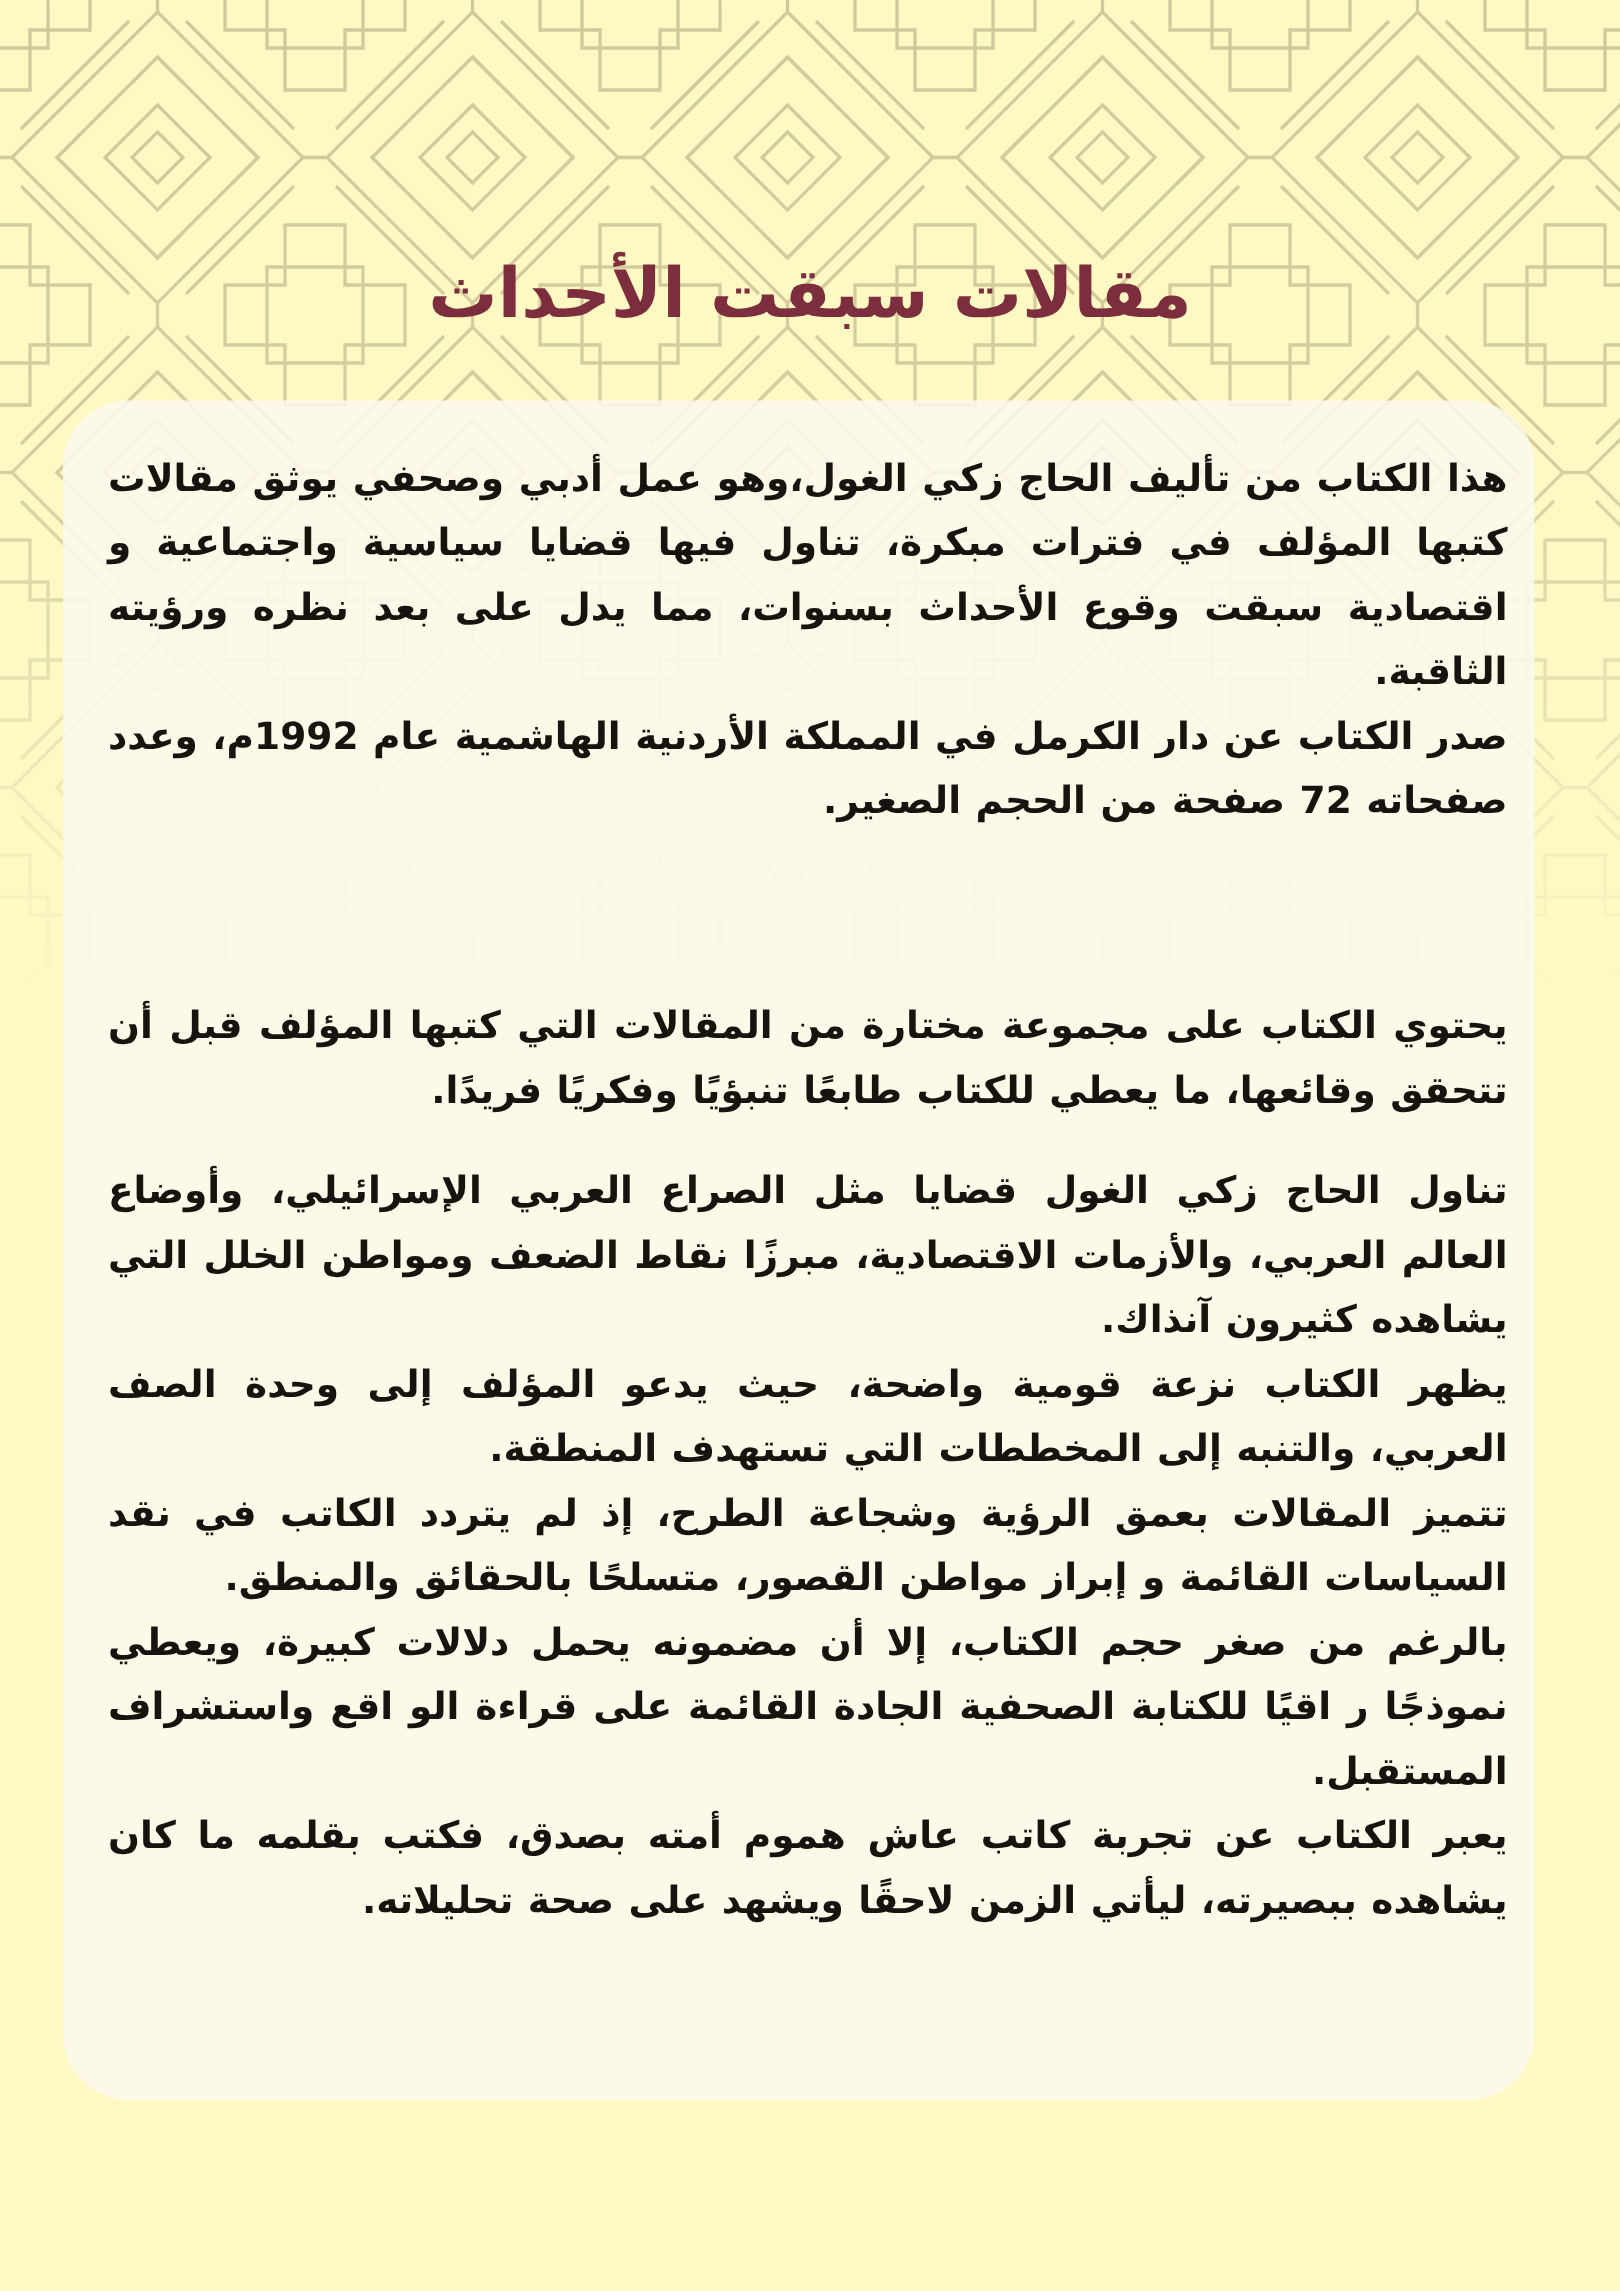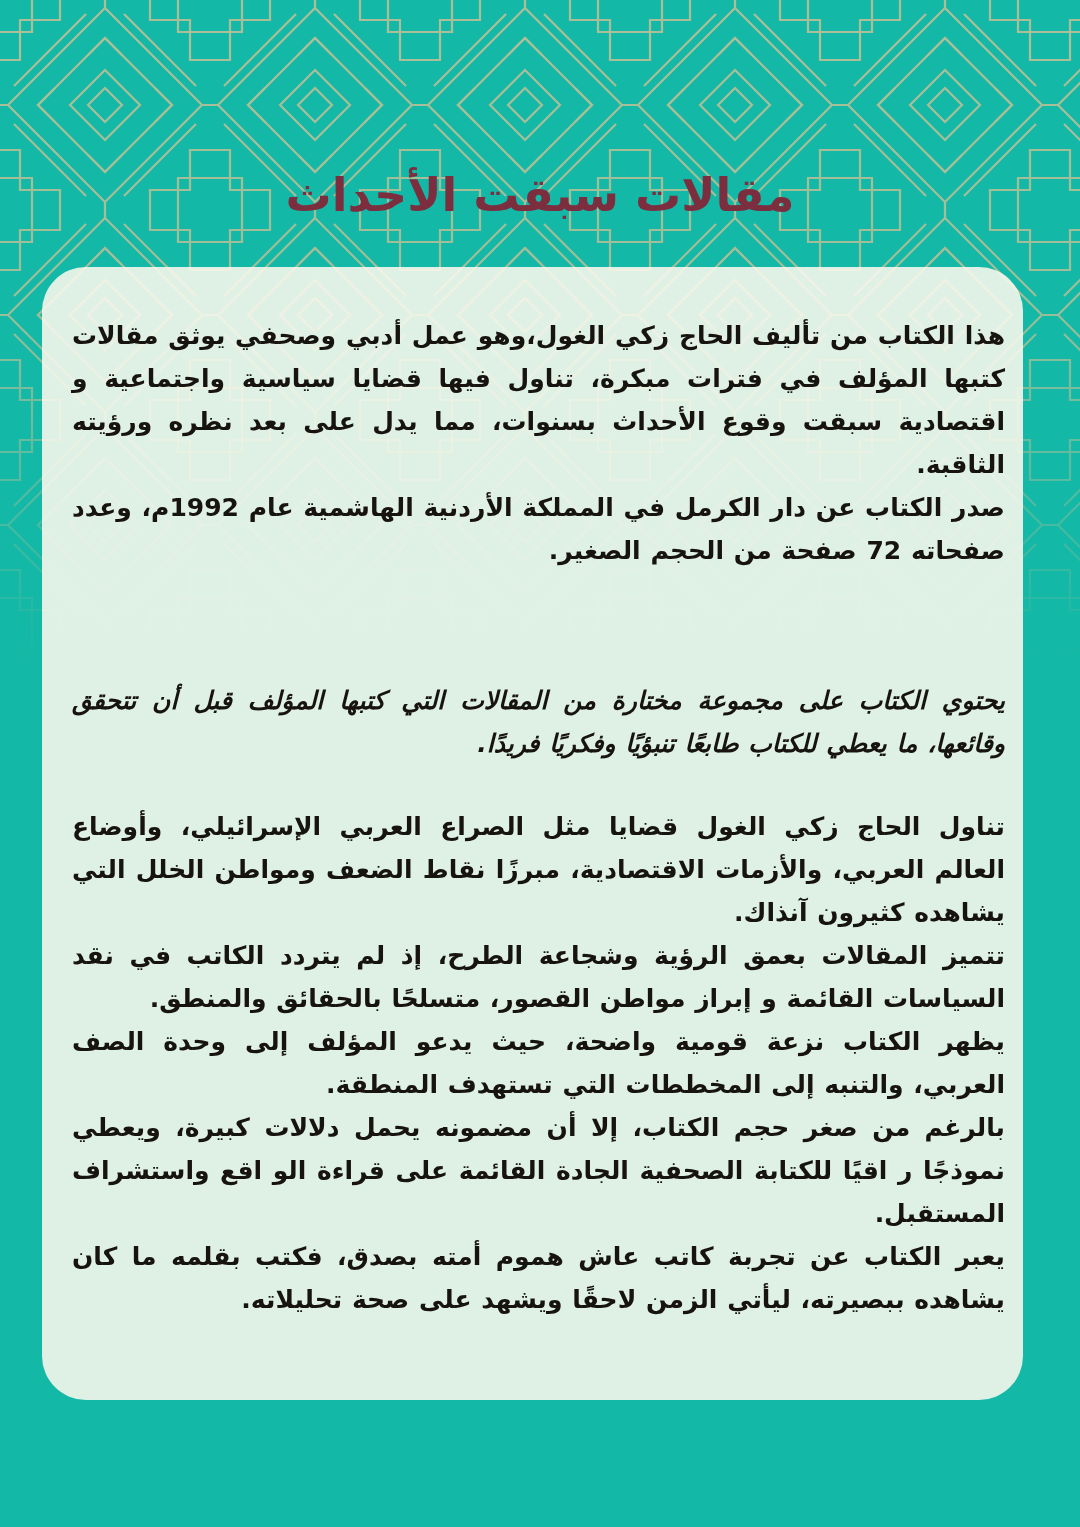--- a/index.html
+++ b/index.html
@@ -5,21 +5,21 @@
   html, body {
     margin: 0;
     padding: 0;
     background: #e8e0cd;
   }
   .page {
     position: relative;
     width: 1080px;
     height: 1527px;
     overflow: hidden;
-    background: #14b8a6;
+    background: #fef9c3;
     font-family: "DejaVu Sans", sans-serif;
   }
   .bg-pattern {
     position: absolute;
     top: 0;
     left: 0;
     display: block;
   }
   .title {
     position: absolute;
@@ -37,39 +37,39 @@
   }
   .card {
     position: absolute;
     left: 42px;
     top: 267px;
     width: 981px;
     height: 1133px;
     background: rgba(252, 248, 237, 0.88);
     border-radius: 44px;
     box-sizing: border-box;
-    padding: 47px 18px 0 30px;
+    padding: 30px 18px 0 30px;
     z-index: 2;
   }
   .card p.para {
     margin: 0;
     direction: rtl;
     unicode-bidi: embed;
     text-align: justify;
     text-align-last: right;
     color: #17130e;
     font-weight: bold;
     font-size: 25px;
     line-height: 43px;
     word-spacing: 1px;
   }
   
   .card p.p-1 { margin-bottom: 107px; }
   
-  .card p.p-2 { margin-bottom: 40px; font-style: italic; }
+  .card p.p-2 { margin-bottom: 24px; }
 </style>
 </head>
 <body>
 
 <div class="page">
 
   <svg class="bg-pattern" width="1080" height="660" viewBox="0 0 1080 660" xmlns="http://www.w3.org/2000/svg">
     <defs>
       <pattern id="geo" width="210" height="210" patternUnits="userSpaceOnUse">
         <g fill="none" stroke="#c9c095" stroke-width="2.2">
@@ -113,19 +113,19 @@
     <rect x="0" y="0" width="1080" height="660" fill="url(#geo)" mask="url(#fadeMask)" opacity="0.85"></rect>
   </svg>
 
   <h1 class="title">مقالات سبقت الأحداث</h1>
 
   <div class="card">
     <p class="para p-0">هذا الكتاب من تأليف الحاج زكي الغول،وهو عمل أدبي وصحفي يوثق مقالات كتبها المؤلف في فترات مبكرة، تناول فيها قضايا سياسية واجتماعية و اقتصادية سبقت وقوع الأحداث بسنوات، مما يدل على بعد نظره ورؤيته الثاقبة.</p>
     <p class="para p-1">صدر الكتاب عن دار الكرمل في المملكة الأردنية الهاشمية عام 1992م، وعدد صفحاته 72 صفحة من الحجم الصغير.</p>
     <p class="para p-2">يحتوي الكتاب على مجموعة مختارة من المقالات التي كتبها المؤلف قبل أن تتحقق وقائعها، ما يعطي للكتاب طابعًا تنبؤيًا وفكريًا فريدًا.</p>
     <p class="para p-4">تناول الحاج زكي الغول قضايا مثل الصراع العربي الإسرائيلي، وأوضاع العالم العربي، والأزمات الاقتصادية، مبرزًا نقاط الضعف ومواطن الخلل التي يشاهده كثيرون آنذاك.</p>
+    <p class="para p-6">يظهر الكتاب نزعة قومية واضحة، حيث يدعو المؤلف إلى وحدة الصف العربي، والتنبه إلى المخططات التي تستهدف المنطقة.</p>
     <p class="para p-7">تتميز المقالات بعمق الرؤية وشجاعة الطرح، إذ لم يتردد الكاتب في نقد السياسات القائمة و إبراز مواطن القصور، متسلحًا بالحقائق والمنطق.</p>
-    <p class="para p-6">يظهر الكتاب نزعة قومية واضحة، حيث يدعو المؤلف إلى وحدة الصف العربي، والتنبه إلى المخططات التي تستهدف المنطقة.</p>
     <p class="para p-9">بالرغم من صغر حجم الكتاب، إلا أن مضمونه يحمل دلالات كبيرة، ويعطي نموذجًا ر اقيًا للكتابة الصحفية الجادة القائمة على قراءة الو اقع واستشراف المستقبل.</p>
     <p class="para p-8">يعبر الكتاب عن تجربة كاتب عاش هموم أمته بصدق، فكتب بقلمه ما كان يشاهده ببصيرته، ليأتي الزمن لاحقًا ويشهد على صحة تحليلاته.</p>
   </div>
 
 </div>
 
 </body></html>

